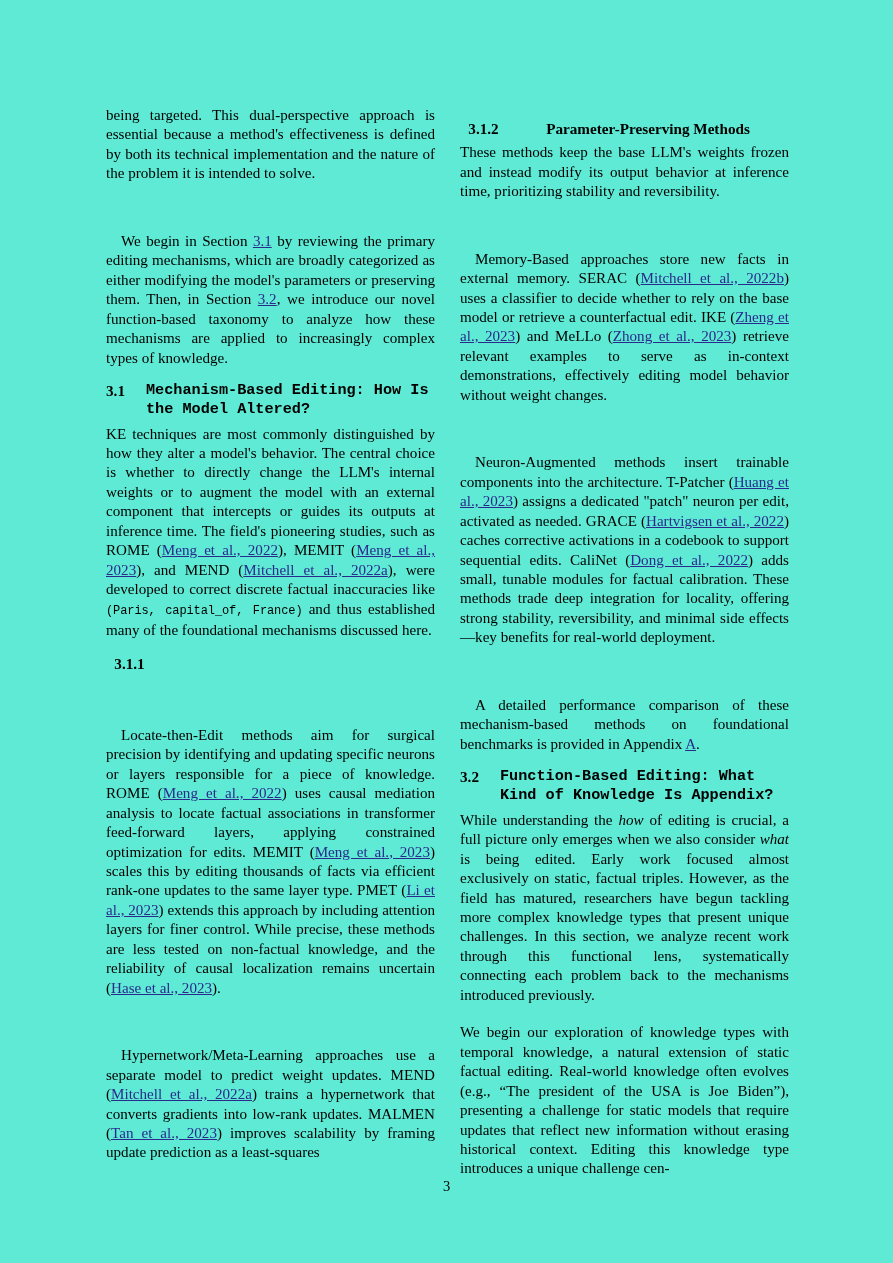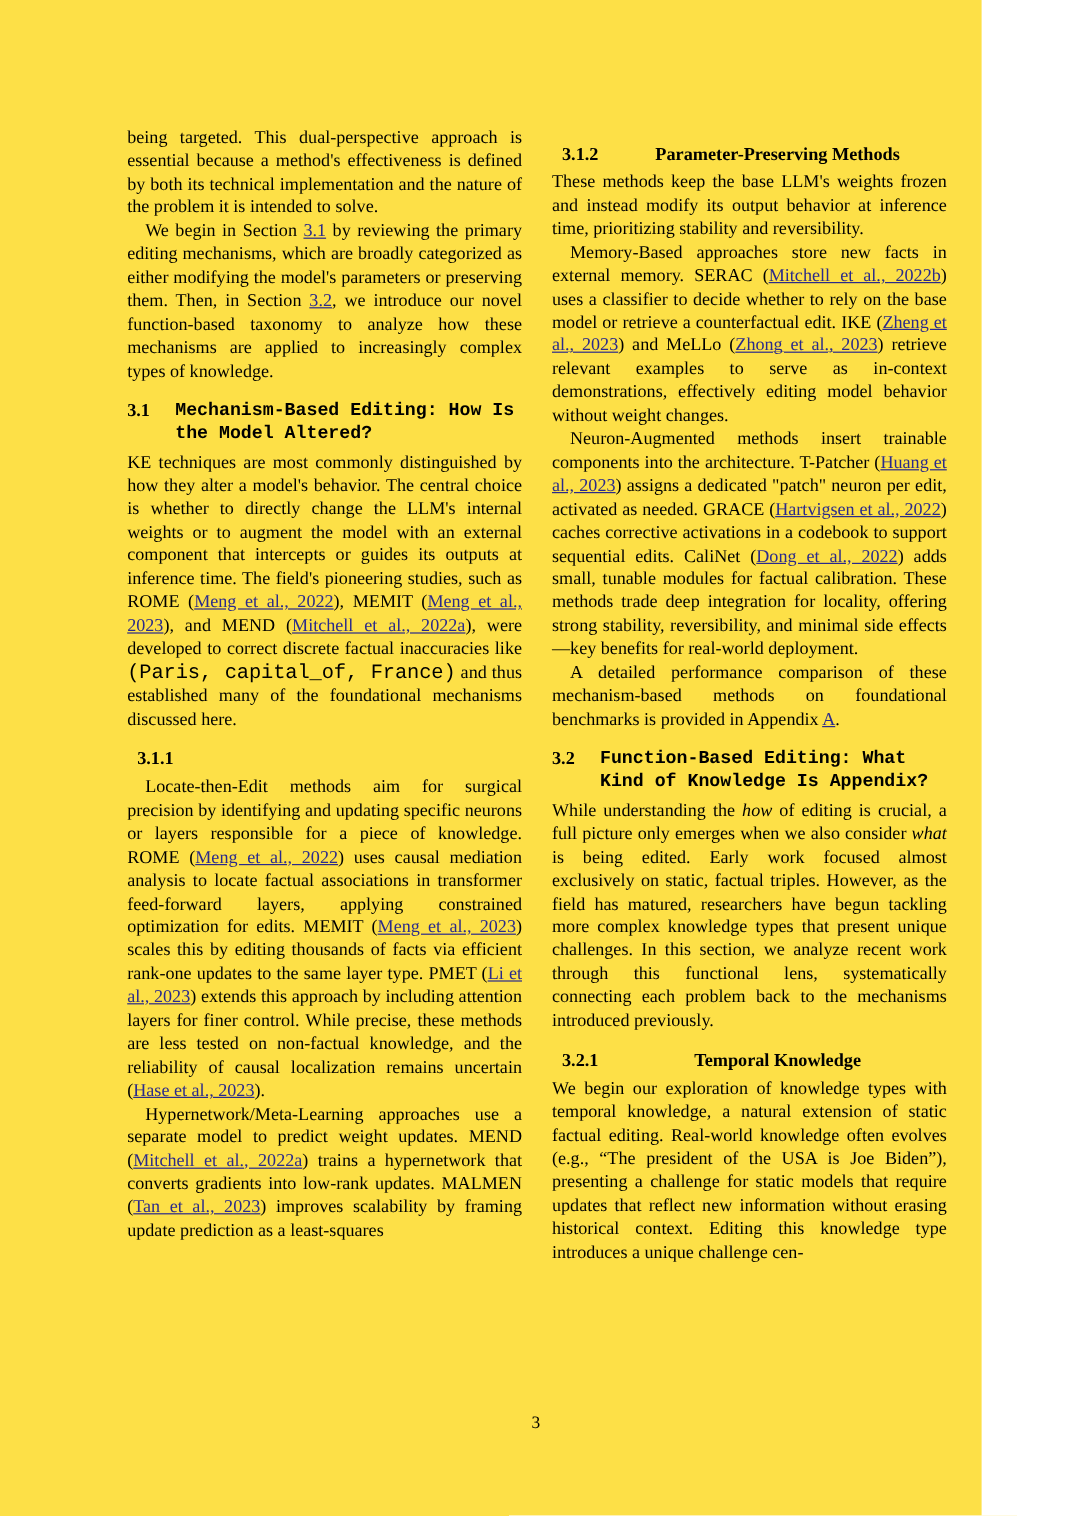--- a/index.html
+++ b/index.html
@@ -3,23 +3,23 @@
 <meta charset="utf-8">
 <title>Paper page</title>
 <style>
   html, body {
     margin: 0;
     padding: 0;
     background: #ffffff;
   }
   .page {
     position: relative;
-    width: 818px;
+    width: 893px;
     height: 1263px;
-    background: #fde047;
+    background: #5eead4;
     box-sizing: border-box;
     font-family: "Liberation Serif", "DejaVu Serif", serif;
     color: #000000;
     overflow: hidden;
   }
   .columns {
     position: absolute;
     left: 106px;
     top: 106px;
     width: 683px;
@@ -38,20 +38,21 @@
     line-height: 19.45px;
     text-align: justify;
     text-justify: inter-word;
     hyphens: manual;
     -webkit-hyphens: manual;
     text-indent: 0;
     word-spacing: 0px;
   }
   p.para.indent {
     text-indent: 15px;
+    margin-top: 48px;
   }
   h2.sec {
     margin: 0;
     font-size: 15.2px;
     line-height: 19.3px;
     font-weight: bold;
     text-align: left;
     display: flex;
     flex-direction: row;
   }
@@ -85,21 +86,21 @@
     color: #2a2a8c;
     text-decoration: underline;
   }
   .ref {
     color: #2a2a8c;
   }
   b, strong { font-weight: normal; }
   i, em { font-style: italic; }
   code, .mono {
     font-family: "Liberation Mono", "DejaVu Sans Mono", monospace;
-    font-size: 17px;
+    font-size: 12px;
     letter-spacing: -0.1px;
   }
   .pagenum {
     position: absolute;
     left: 0;
     top: 1178px;
     width: 893px;
     text-align: center;
     font-size: 14.5px;
     font-family: "Liberation Serif", "DejaVu Serif", serif;
@@ -162,24 +163,20 @@
       <div class="gap-before-head"></div>
       <h2 class="sec">
           <span class="num">3.2</span>
           <span class="title">Function-Based Editing: What Kind of Knowledge Is Appendix?</span>
         </h2>
       <div class="gap-after-head"></div>
 
       <p class="para"><span>While understanding the </span><i>how</i><span> of editing is crucial, a full picture only emerges when we also consider </span><i>what</i><span> is being edited. Early work focused almost exclusively on static, factual triples. However, as the field has matured, researchers have begun tackling more complex knowledge types that present unique challenges. In this section, we analyze recent work through this functional lens, systematically connecting each problem back to the mechanisms introduced previously.</span></p>
 
       <div class="gap-before-head"></div>
-      <h3 class="subsec">
-          <span class="num">3.2.1</span>
-          <span class="title">Temporal Knowledge</span>
-        </h3>
       <div class="gap-after-head"></div>
 
       <p class="para"><span>We begin our exploration of knowledge types with </span><b>temporal knowledge</b><span>, a natural extension of static factual editing. Real-world knowledge often evolves (e.g., “The president of the USA is Joe Biden”), presenting a challenge for static models that require updates that reflect new information without erasing historical context. Editing this knowledge type introduces a unique challenge cen-</span></p>
 
     </div>
 
   </div>
 
   <div class="pagenum">3</div>
 

